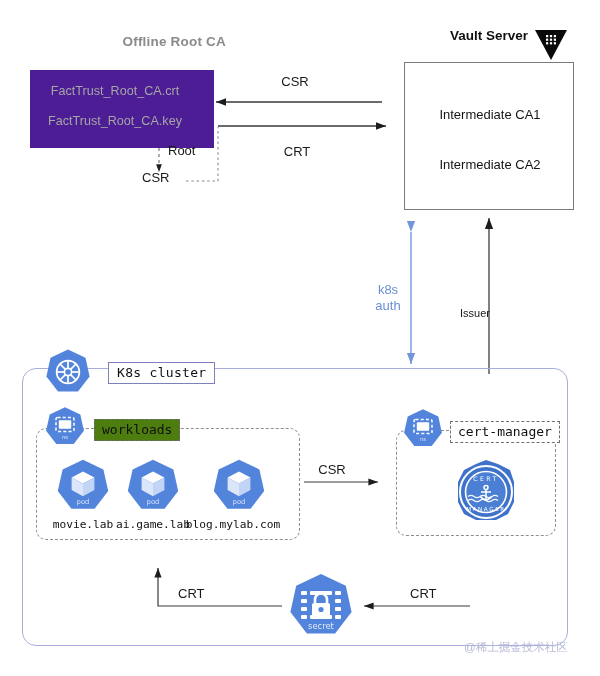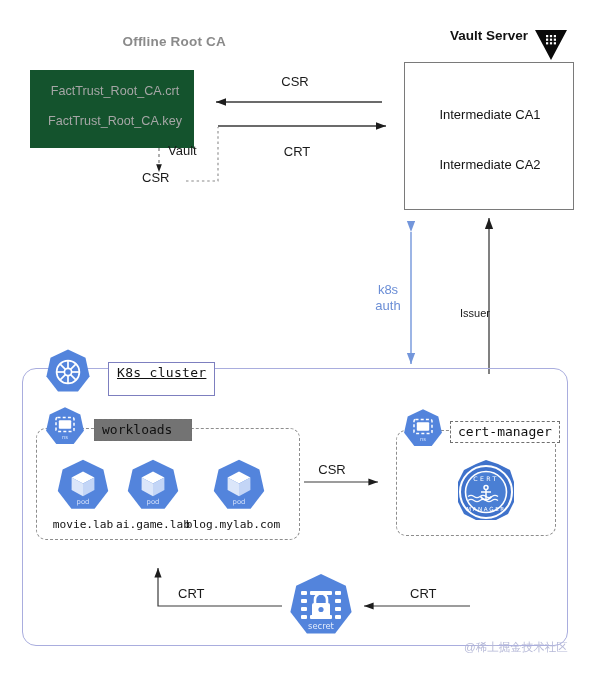--- a/index.html
+++ b/index.html
@@ -20,22 +20,22 @@
   
   #root-ca-title {
     left: 46px; top: 34px; width: 180px;
     text-align: right;
     font-size: 13.5px; font-weight: bold;
     color: #8a8a8a;
     letter-spacing: .2px;
   }
   #root-ca-box {
     left: 30px; top: 70px;
-    width: 164px; height: 78px;
-    background: #14532d;
+    width: 184px; height: 78px;
+    background: #4c1d95;
     padding-left: 24px;
   }
   .ca-file {
     position: absolute; left: 0; width: 170px;
     text-align: center;
     font-size: 12.6px; color: #a6a6a6;
   }
   #ca-file-0 { top: 14px; }
   #ca-file-1 { top: 44px; }
 
@@ -97,43 +97,42 @@
   #cluster-box {
     left: 22px; top: 368px;
     width: 546px; height: 278px;
     border: 1.4px solid #a9adde;
     border-radius: 14px;
     background: transparent;
   }
   #k8s-icon { left: 44px; top: 348px; width: 48px; height: 48px; }
   #cluster-label {
     left: 108px; top: 362px;
-    padding: 2px 8px 15px 8px;
+    padding: 2px 8px 3px 8px;
     border: 1px solid #7d7fbf;
     background: #ffffff;
     font-family: "DejaVu Sans Mono", monospace;
     font-size: 13px; color: #111111;
     letter-spacing: .3px;
-    text-decoration: underline;
   }
 
   
   #workloads-box {
     left: 36px; top: 428px;
     width: 264px; height: 112px;
     border: 1.3px dashed #8d8d8d;
     border-radius: 10px;
     background: #ffffff;
   }
   #ns-icon-workloads { left: 44px; top: 406px; width: 42px; height: 42px; }
   #workloads-label {
     left: 94px; top: 419px;
-    padding: 2px 19px 3px 7px;
+    padding: 2px 7px 3px 7px;
     border: 1.2px dashed #6f6f6f;
-    background: #737373;
+    background: #4d7c0f;
     font-family: "DejaVu Sans Mono", monospace;
     font-size: 13px; color: #111111;
   }
   .pod-wrap { position: absolute; top: 458px; width: 86px; text-align: center; }
   #pod-wrap-0 { left: 40px; }
   #pod-wrap-1 { left: 110px; }
   #pod-wrap-2 { left: 196px; }
   .pod-icon { width: 56px; height: 56px; margin: 0 auto; display: block; }
   .pod-label {
     margin-top: 4px;
@@ -224,21 +223,21 @@
     <line x1="470" y1="606" x2="364" y2="606" stroke="#3a3a3a" stroke-width="1.2" marker-end="url(#ah-black)"></line>
 
     <polyline points="282,606 158,606 158,568" fill="none" stroke="#3a3a3a" stroke-width="1.2" marker-end="url(#ah-black)"></polyline>
   </svg>
 
   <div class="abs" id="root-ca-title">Offline Root CA</div>
   <div class="abs" id="root-ca-box">
     <div class="ca-file" id="ca-file-0">FactTrust_Root_CA.crt</div>
     <div class="ca-file" id="ca-file-1">FactTrust_Root_CA.key</div>
   </div>
-  <div class="abs" id="sign-label">Vault</div>
+  <div class="abs" id="sign-label">Root</div>
   <div class="abs" id="csr-small-label">CSR</div>
 
   <div class="abs" id="csr-top-label">CSR</div>
   <div class="abs" id="crt-top-label">CRT</div>
 
   <div class="abs" id="vault-title">Vault Server</div>
   <svg class="abs" id="vault-logo" viewBox="0 0 36 34">
     <path d="M2,2 L34,2 L18,32 Z" fill="#0a0a0a"></path>
     <g fill="#ffffff">
       <rect x="13" y="7" width="2.2" height="2.2"></rect>

